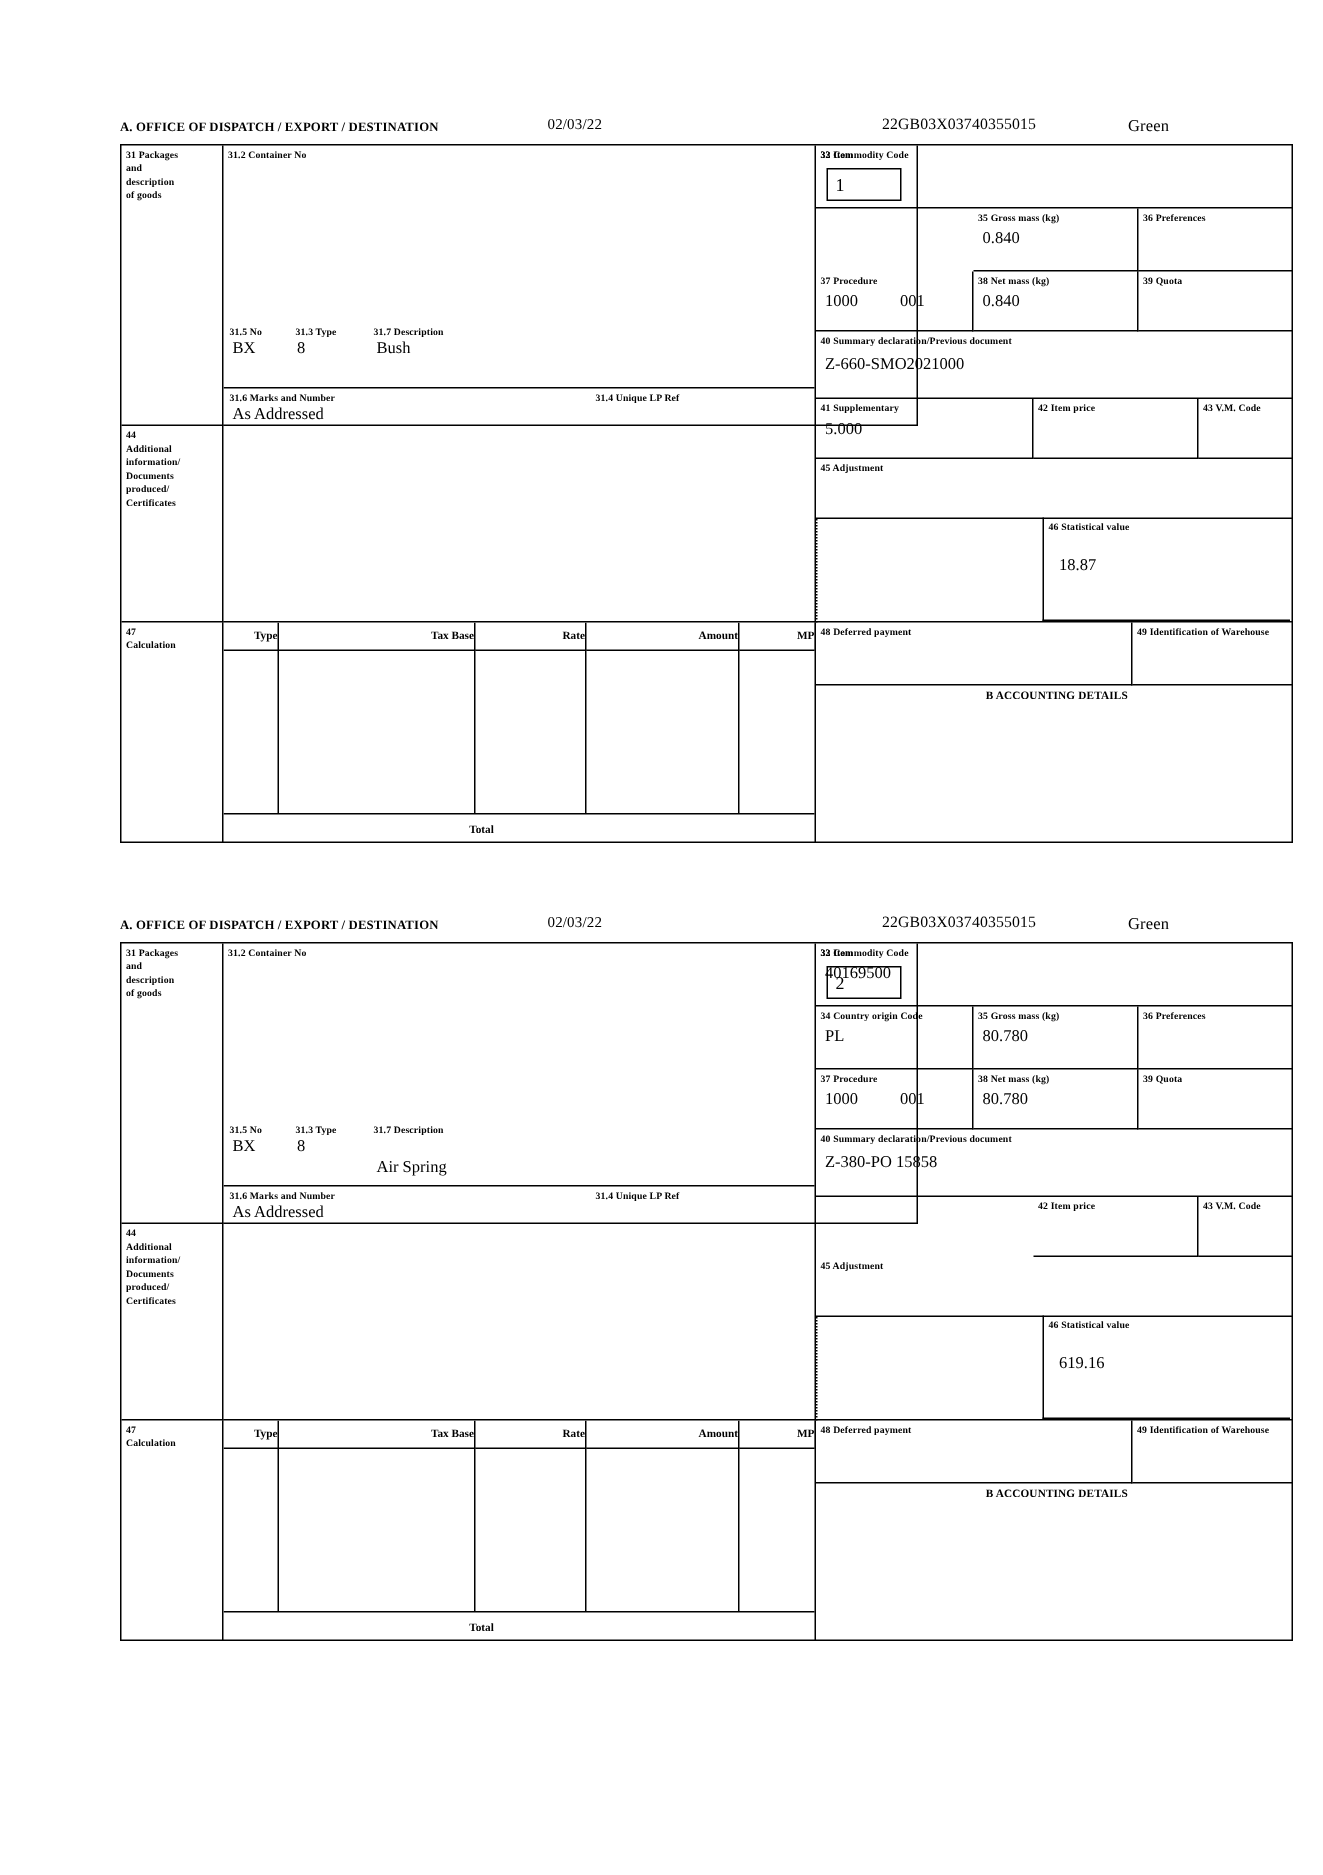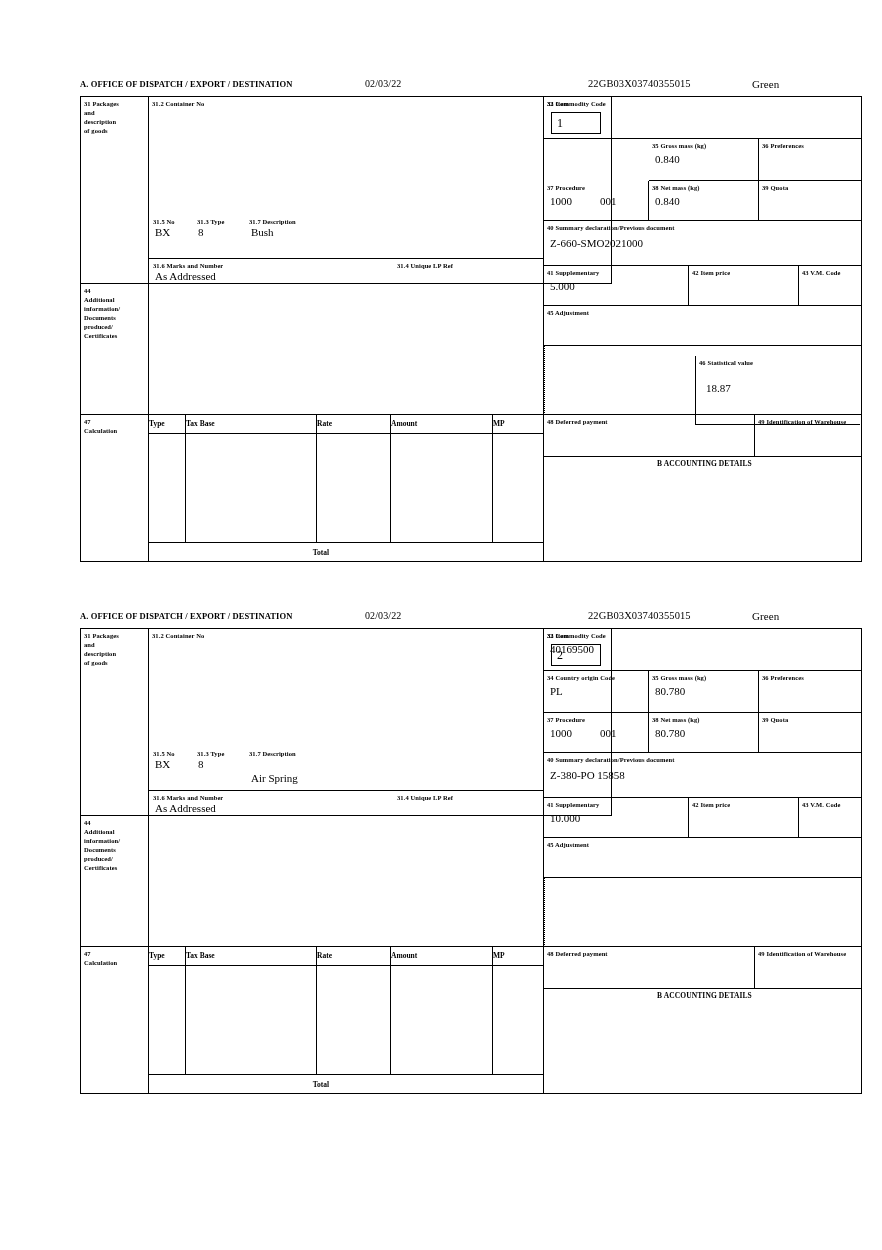--- a/index.html
+++ b/index.html
@@ -134,21 +134,21 @@
   .b36 { left: 678px; top: 42px; width: 103px; height: 42px; }
   .b37 { left: 463px; top: 84px; width: 105px; height: 40px; }
   .b38 { left: 568px; top: 84px; width: 110px; height: 40px; }
   .b39 { left: 678px; top: 84px; width: 103px; height: 40px; }
   .b40 { left: 463px; top: 124px; width: 318px; height: 45px; }
   .b41 { left: 463px; top: 169px; width: 145px; height: 40px; }
   .b42 { left: 608px; top: 169px; width: 110px; height: 40px; }
   .b43 { left: 718px; top: 169px; width: 63px; height: 40px; }
   .b45 { left: 463px; top: 209px; width: 318px; height: 40px; }
   .b46wrap { left: 463px; top: 249px; width: 318px; height: 69px; }
-  .b46 { left: 614px; top: 259px; width: 165px; height: 69px; }
+  .b46 { left: 614px; top: 248px; width: 165px; height: 69px; }
   .dotted-v {
     position: absolute;
     left: 463px;
     top: 249px;
     height: 69px;
     border-left: 1px dotted #000;
   }
 
   
   .calc { left: 68px; top: 318px; width: 395px; height: 147px; }
@@ -158,21 +158,21 @@
   .calc-c3 { left: 168px; width: 74px; }
   .calc-c4 { left: 242px; width: 102px; }
   .calc-c5 { left: 344px; width: 51px; }
   .calc-col {
     position: absolute;
     top: 0;
     height: 19px;
     box-sizing: border-box;
     font-size: 7.5px;
     font-weight: bold;
-    text-align: left;
+    text-align: right;
     line-height: 18px;
   }
   .calc-body {
     position: absolute;
     left: 0;
     top: 19px;
     width: 395px;
     height: 108px;
   }
   .calc-vcol {
@@ -439,40 +439,40 @@
       <div class="cell b39 bb">
         <div class="lbl">39 Quota</div>
         <div class="val" style="position:absolute;left:0;top:14px;"></div>
       </div>
 
       <div class="cell b40 bb">
         <div class="lbl">40 Summary declaration/Previous document</div>
         <div class="val" style="position:absolute;left:0;top:16px;">Z-380-PO 15858</div>
       </div>
 
-      <div class="cell b41 br bb">
-        <div class="lbl">41 Supplementary</div>
-        <div class="val" style="position:absolute;left:0;top:14px;">10.000</div>
-      </div>
       <div class="cell b42 br bb">
         <div class="lbl">42 Item price</div>
         <div class="val" style="position:absolute;left:0;top:14px;"></div>
       </div>
       <div class="cell b43 bb">
         <div class="lbl">43 V.M. Code</div>
         <div class="val" style="position:absolute;left:0;top:14px;"></div>
       </div>
 
       <div class="cell b45 bb">
         <div class="lbl">45 Adjustment</div>
         <div class="val" style="position:absolute;left:0;top:14px;"></div>
       </div>
 
       <div class="cell b46wrap bb"></div>
       <div class="dotted-v"></div>
+      <div class="cell b46 bl bb">
+        <div class="lbl">46 Statistical value</div>
+        <div class="val" style="position:absolute;left:4px;top:26px;">619.16</div>
+      </div>
 
       <div class="cell col44 br bb" style="height:131px;">
         <div class="lbl" style="white-space:pre-line;">44
 Additional
 information/
 Documents
 produced/
 Certificates</div>
       </div>
       <div class="cell br bb" style="left:68px;top:187px;width:395px;height:131px;">

